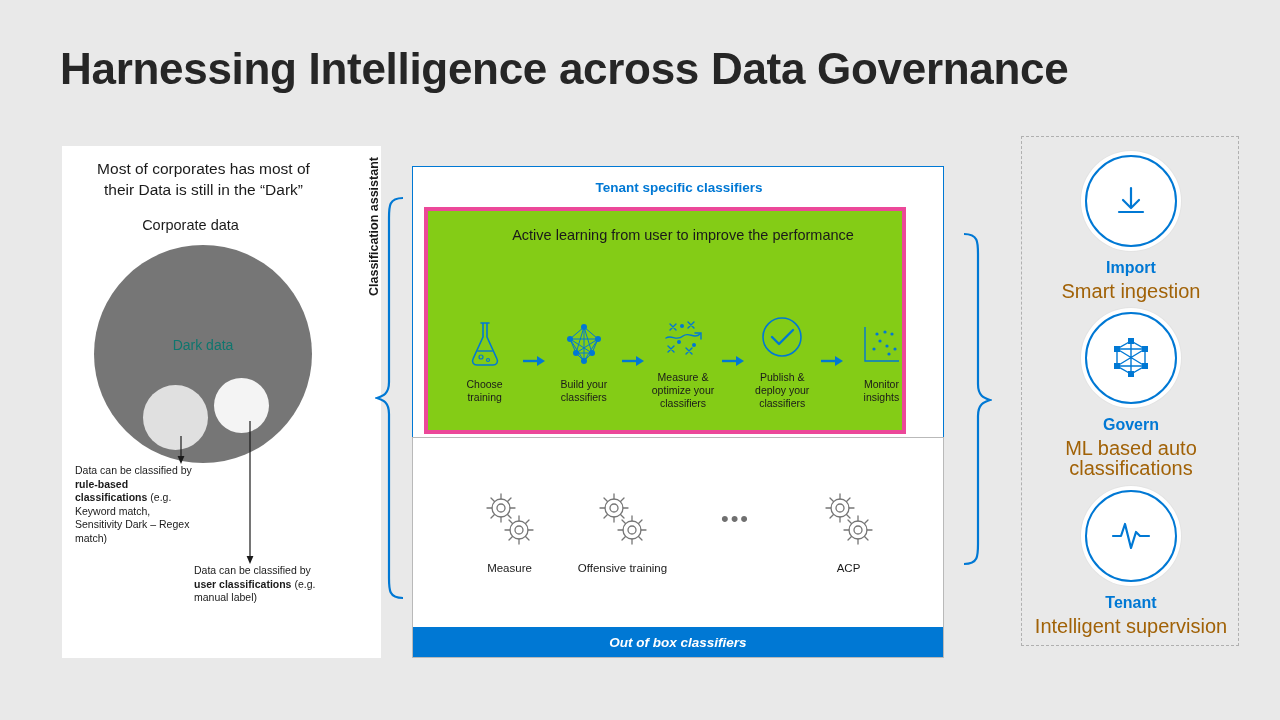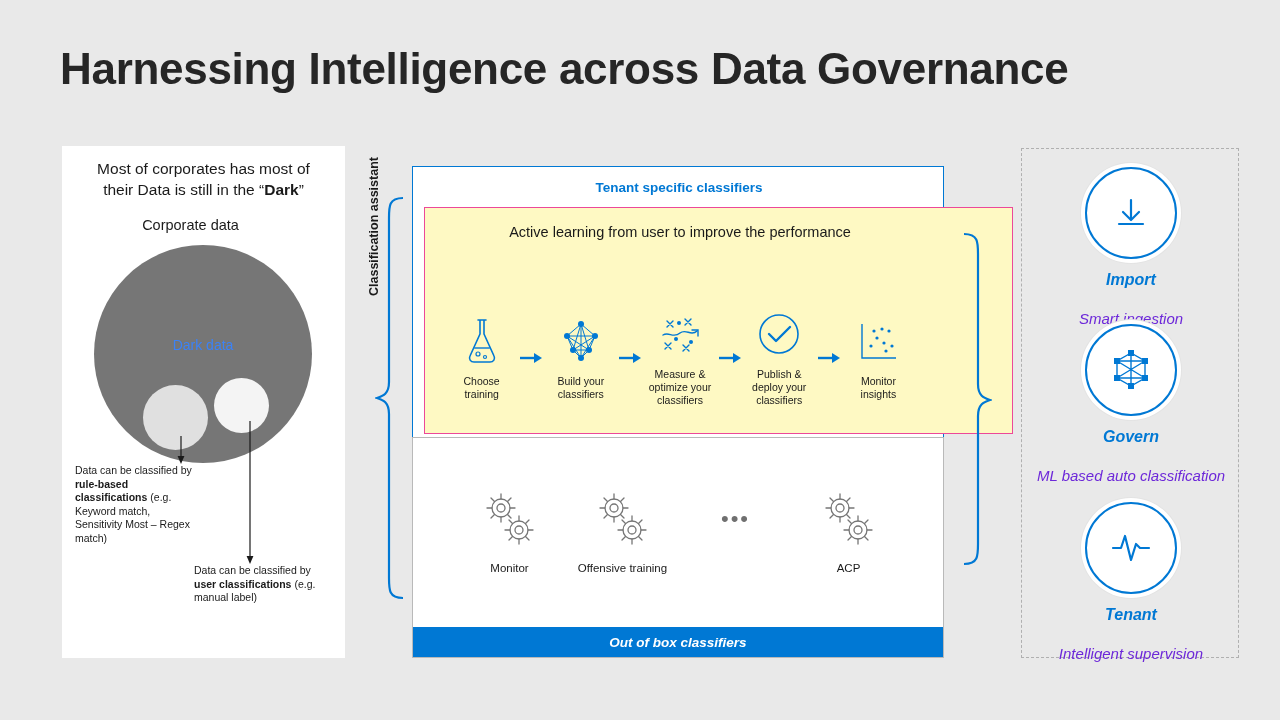--- a/index.html
+++ b/index.html
@@ -33,32 +33,33 @@
   }
 
   
   .left-panel {
     position: absolute;
     left: 62px;
     top: 146px;
     width: 283px;
     height: 512px;
     background: #ffffff;
+    padding-left: 36px;
   }
   .left-head {
     position: absolute;
     left: 10px;
     top: 12px;
     width: 263px;
     text-align: center;
     font-size: 15.5px;
     line-height: 21px;
     color: #1a1a1a;
   }
-  .left-head b { font-weight: 700; }
+  .left-head b { font-weight: 400; }
 
   .corp-label {
     position: absolute;
     left: 0;
     top: 71px;
     width: 257px;
     text-align: center;
     font-size: 14.5px;
     color: #1a1a1a;
   }
@@ -77,21 +78,21 @@
     border-radius: 50%;
     background: #767676;
   }
   .dark-label {
     position: absolute;
     left: 0;
     top: 92px;
     width: 218px;
     text-align: center;
     font-size: 14px;
-    color: #3b82f6;
+    color: #0f766e;
   }
   .small-circle-1 {
     position: absolute;
     left: 49px;
     top: 140px;
     width: 65px; height: 65px;
     border-radius: 50%;
     background: #e0e0e0;
   }
   .small-circle-2 {
@@ -164,24 +165,24 @@
     width: 532px;
     text-align: center;
     font-size: 13.5px;
     font-weight: 700;
     color: #0078d4;
   }
   .tenant-inner {
     position: absolute;
     left: 11px;
     top: 40px;
-    width: 589px;
+    width: 482px;
     height: 227px;
-    border: 1px solid #ec4899;
-    background: #fef9c3;
+    border: 4px solid #ec4899;
+    background: #84cc16;
     box-sizing: border-box;
   }
   .active-learning {
     position: absolute;
     left: 0;
     top: 16px;
     width: 510px;
     text-align: center;
     font-size: 14.5px;
     color: #1a1a1a;
@@ -276,26 +277,25 @@
     display: flex;
     align-items: center;
     justify-content: center;
     font-style: italic;
   }
 
   
   .right-panel {
     position: absolute;
     left: 1021px;
-    top: 148px;
+    top: 136px;
     width: 218px;
     height: 510px;
     border: 1px dashed #b0b0b0;
     box-sizing: border-box;
-    font-style: italic;
   }
   .pillar {
     position: absolute;
     width: 218px;
     text-align: center;
   }
   .pillar-1 { top: 18px; }
   .pillar-2 { top: 175px; }
   .pillar-3 { top: 353px; }
   .pillar-circle {
@@ -310,24 +310,24 @@
     align-items: center;
     justify-content: center;
   }
   .pillar-title {
     margin-top: 12px;
     font-size: 16px;
     font-weight: 700;
     color: #0078d4;
   }
   .pillar-sub {
-    margin-top: 20px;
-    font-size: 15px;
+    margin-top: 4px;
+    font-size: 20px;
     line-height: 20px;
-    color: #6d28d9;
+    color: #a16207;
   }
 </style>
 </head>
 <body>
 
 <div class="slide">
 
   <div class="slide-title">Harnessing Intelligence across Data Governance</div>
 
   <div class="left-panel">
@@ -347,21 +347,21 @@
     </div>
 
     <svg class="arrow-svg" viewBox="0 0 283 512">
       <line x1="119" y1="290" x2="119" y2="312" stroke="#1a1a1a" stroke-width="1.2"></line>
       <polygon points="119,318 115.6,310 122.4,310" fill="#1a1a1a"></polygon>
       <line x1="188" y1="275" x2="188" y2="412" stroke="#1a1a1a" stroke-width="1.2"></line>
       <polygon points="188,418 184.6,410 191.4,410" fill="#1a1a1a"></polygon>
     </svg>
 
     <div class="note note-1">
-      <span>Data can be classified by </span><b>rule-based classifications</b><span> (e.g. Keyword match, Sensitivity Most – Regex match)</span>
+      <span>Data can be classified by </span><b>rule-based classifications</b><span> (e.g. Keyword match, Sensitivity Dark – Regex match)</span>
     </div>
     <div class="note note-2">
       <span>Data can be classified by </span><b>user classifications</b><span>  (e.g. manual label)</span>
     </div>
   </div>
 
   <div class="assistant-label">Classification assistant</div>
   <svg class="bracket-left" viewBox="0 0 30 404">
     <path d="M28,2 C14,2 14,10 14,22 L14,186 C14,198 8,200 2,202 C8,204 14,206 14,218 L14,382 C14,394 14,402 28,402" fill="none" stroke="#0078d4" stroke-width="2.2"></path>
   </svg>
@@ -499,21 +499,21 @@
                 <path d="M24,6 L24,11 M24,29 L24,34 M10,20 L15,20 M33,20 L38,20 M14,10 L17.5,13.5 M30.5,26.5 L34,30 M34,10 L30.5,13.5 M17.5,26.5 L14,30"></path>
               </g>
               <circle cx="42" cy="42" r="9"></circle>
               <circle cx="42" cy="42" r="4"></circle>
               <g stroke-linecap="round">
                 <path d="M42,28 L42,33 M42,51 L42,56 M28,42 L33,42 M51,42 L56,42 M32,32 L35.5,35.5 M48.5,48.5 L52,52 M52,32 L48.5,35.5 M35.5,48.5 L32,52"></path>
               </g>
             </g>
           </svg>
         </div>
-        <div class="oob-label">Monitor</div>
+        <div class="oob-label">Measure</div>
       </div>
 
       <div class="oob-item">
         <div class="oob-icon">
           <svg width="66" height="62" viewBox="0 0 66 62">
             <g fill="none" stroke="#767676" stroke-width="1.3">
               <circle cx="24" cy="20" r="9"></circle>
               <circle cx="24" cy="20" r="4"></circle>
               <g stroke-linecap="round">
                 <path d="M24,6 L24,11 M24,29 L24,34 M10,20 L15,20 M33,20 L38,20 M14,10 L17.5,13.5 M30.5,26.5 L34,30 M34,10 L30.5,13.5 M17.5,26.5 L14,30"></path>
@@ -589,21 +589,21 @@
             <rect x="22" y="5" width="6" height="6"></rect>
             <rect x="8" y="13" width="6" height="6"></rect>
             <rect x="36" y="13" width="6" height="6"></rect>
             <rect x="8" y="30" width="6" height="6"></rect>
             <rect x="36" y="30" width="6" height="6"></rect>
             <rect x="22" y="38" width="6" height="6"></rect>
           </g>
         </svg>
       </div>
       <div class="pillar-title">Govern</div>
-      <div class="pillar-sub">ML based auto classification</div>
+      <div class="pillar-sub">ML based auto classifications</div>
     </div>
 
     <div class="pillar pillar-3">
       <div class="pillar-circle">
         <svg width="50" height="50" viewBox="0 0 50 50">
           <path d="M7,25 L15,25 L19,13 L25,37 L30,21 L34,25 L43,25" fill="none" stroke="#0078d4" stroke-width="2.2" stroke-linecap="round" stroke-linejoin="round"></path>
         </svg>
       </div>
       <div class="pillar-title">Tenant</div>
       <div class="pillar-sub">Intelligent supervision</div>

